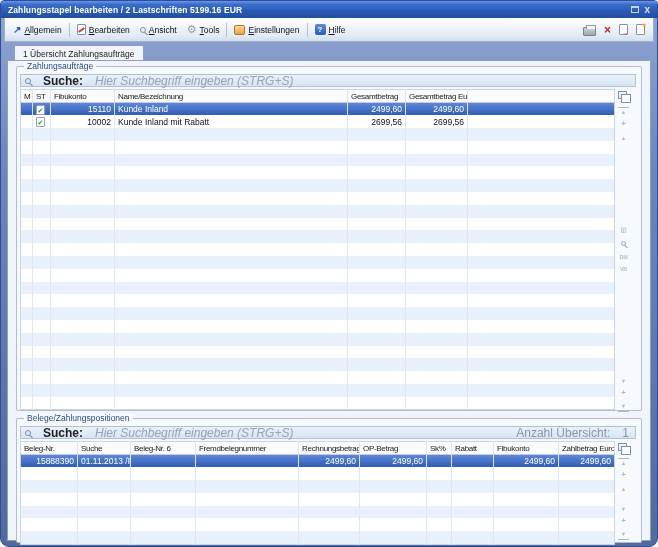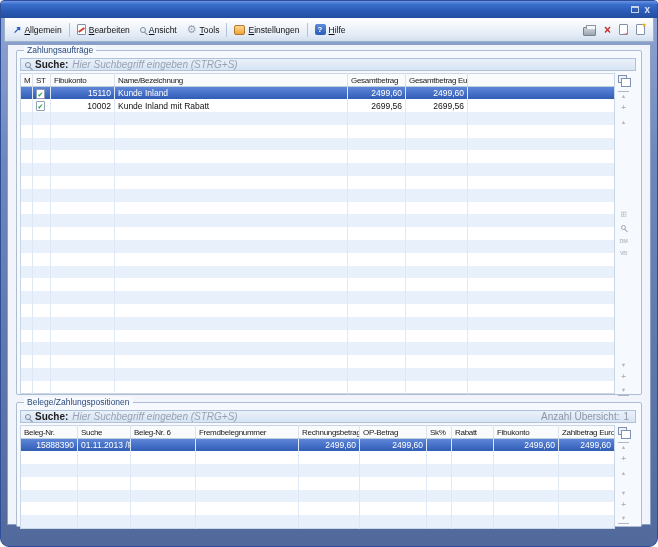--- a/index.html
+++ b/index.html
@@ -47,22 +47,22 @@
   .tab { background:#f1f5fb; border:1px solid #8aa0c6; border-bottom:none; border-radius:2px 2px 0 0;
          padding:0 8px; font-size:8.5px; height:16px; display:flex; align-items:center; position:relative; top:1px; color:#222; }
   .panel { position:relative; background:#f1f5fb; border:1px solid #8aa0c6; height:481px; padding:3px 8px; }
 
   
   .group { position:relative; border:1px solid #aebdd3; border-radius:2px; background:#f6f9fd;
            padding:7px 3px 3px; margin-top:2px; }
   .legend { position:absolute; top:-6px; left:7px; font-size:8.5px; color:#2c4a7c; background:#f6f9fd; padding:0 3px; line-height:10px; }
 
   
-  .searchbar { height:13px; display:flex; align-items:center; gap:4px; padding:0 4px; margin:0 2px 2px 0;
-               background:linear-gradient(#eaf1fa,#d8e4f3); border:1px solid #b0c2da; font-size:10px; }
+  .searchbar { height:13px; display:flex; align-items:center; gap:12px; padding:0 4px; margin:0 2px 2px 0;
+               background:linear-gradient(#eaf1fa,#d8e4f3); border:1px solid #b0c2da; font-size:12px; }
   .s-label { font-weight:bold; color:#222; }
   .s-ph { font-style:italic; color:#98a2b2; }
   .s-count-label { margin-left:auto; color:#8d96a6; }
   .s-count { color:#8d96a6; margin-right:2px; }
 
   
   .tablewrap { position:relative; display:flex; }
   table.grid { border-collapse:collapse; table-layout:fixed; width:594px; border:1px solid #c9d6e6; background:#fff; }
   table.grid th { height:13px; background:#fafbfd; border-right:1px solid #dfe4ec; border-bottom:1px solid #bfcddd;
        font-weight:normal; font-size:8px; letter-spacing:-0.3px; text-align:left; padding:0 3px;
@@ -90,20 +90,21 @@
   .magwrap .mag::after { background:#9aa7b8; }
 
   u { text-decoration:underline; }
 </style>
 </head>
 <body>
 
 <div class="window">
 
   <div class="titlebar">
+    <span class="title">Zahlungsstapel bearbeiten / 2 Lastschriften 5199.16 EUR</span>
     <span class="winbtns">
       <span class="btn-restore"></span>
       <span class="btn-close">x</span>
     </span>
   </div>
 
   <div class="menubar">
     <div class="mi">
       <span class="ic-arrow">↗</span>
       <span><u>A</u><span>llgemein</span></span>
@@ -133,20 +134,23 @@
     </div>
     <div class="tools">
       <span class="ic-print"></span>
       <span class="ic-x">×</span>
       <span class="ic-doc exit"></span>
       <span class="ic-doc star"></span>
     </div>
   </div>
 
   <div class="chrome">
+    <div class="tabstrip">
+      <div class="tab">1 Übersicht Zahlungsaufträge</div>
+    </div>
 
     <div class="panel">
 
       <div class="group" style="height:345px;">
         <span class="legend">Zahlungsaufträge</span>
         <div class="searchbar">
           <span class="mag"></span>
           <span class="s-label">Suche:</span>
           <span class="s-ph">Hier Suchbegriff eingeben (STRG+S)</span>
         </div>

